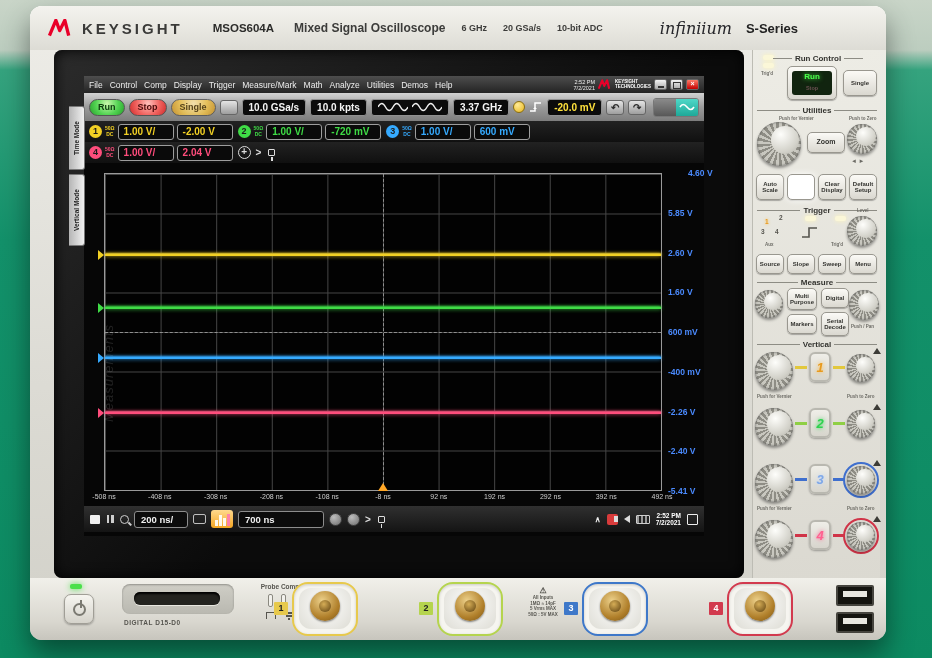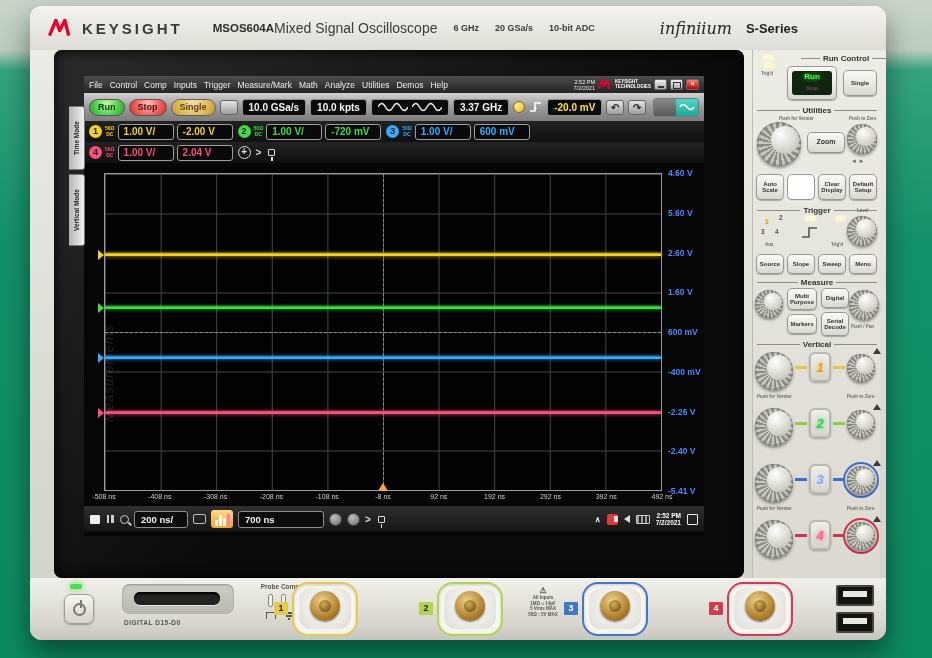--- a/index.html
+++ b/index.html
@@ -8,21 +8,21 @@
   *{box-sizing:border-box}
 
   
   .scope{position:absolute;left:30px;top:6px;width:856px;height:634px;border-radius:12px;
     background:linear-gradient(180deg,#eeede8,#dcdbd4 60%,#d2d1c9);
     box-shadow:0 14px 28px rgba(0,0,0,.45),inset 0 1px 0 #fff;}
   .top-bezel{position:absolute;left:0;top:0;right:0;height:44px;display:flex;align-items:center;
     padding:0 18px;border-radius:12px 12px 0 0;background:linear-gradient(180deg,#f4f3ee,#dddcd5);}
   .brand{font-weight:bold;font-size:15px;letter-spacing:3px;color:#3a3a38;margin-left:8px}
   .model{font-weight:bold;font-size:11.5px;color:#2c2c2a;margin-left:30px}
-  .mtype{font-size:14px;font-weight:normal;color:#3c3c3a;margin-left:0}
+  .mtype{font-size:12px;font-weight:bold;color:#3c3c3a;margin-left:20px}
   .spec{font-size:9px;font-weight:bold;color:#3c3c3a;margin-left:16px}
   .infiniium{margin-left:auto;font-size:16px;font-style:italic;color:#26262a;font-family:"DejaVu Serif",serif}
   .series{font-size:13px;font-weight:bold;color:#222;margin-left:14px;margin-right:70px}
 
   
   .screen-bezel{position:absolute;left:24px;top:44px;width:690px;height:528px;border-radius:8px;
     background:linear-gradient(135deg,#2b2b2b,#0b0b0b 55%);box-shadow:inset 0 0 14px #000;}
   .lcd{position:absolute;left:30px;top:26px;width:620px;height:460px;background:#060606;}
 
   .menubar{position:absolute;left:0;top:0;width:100%;height:17px;display:flex;align-items:center;gap:7px;
@@ -203,21 +203,21 @@
     <span class="series">S-Series</span>
   </div>
 
   <div class="screen-bezel">
     <div class="lcd">
 
       <div class="menubar">
         <span class="menu-item">File</span>
         <span class="menu-item">Control</span>
         <span class="menu-item">Comp</span>
-        <span class="menu-item">Inputs</span>
+        <span class="menu-item">Display</span>
         <span class="menu-item">Trigger</span>
         <span class="menu-item">Measure/Mark</span>
         <span class="menu-item">Math</span>
         <span class="menu-item">Analyze</span>
         <span class="menu-item">Utilities</span>
         <span class="menu-item">Demos</span>
         <span class="menu-item">Help</span>
         <span class="mb-right">
           <span class="mb-clock">
             <span>2:52 PM</span><br><span>7/2/2021</span>
@@ -322,22 +322,22 @@
             </div>
           <div class="trace" style="top: 58.125%; --c: #35aaff;">
               <span class="gmark"></span>
             </div>
           <div class="trace" style="top: 75.625%; --c: #ff4d7c;">
               <span class="gmark"></span>
             </div>
           <span class="tmark"></span>
         </div>
         <div class="ylabels">
-          <span class="ylab" style="top: 0%;">4.60 V</span>
-          <span class="ylab" style="top: 12.5%;">5.60 V</span>
+          <span class="ylab" style="top: 0%; margin-left: 20px;">4.60 V</span>
+          <span class="ylab" style="top: 12.5%;">5.85 V</span>
           <span class="ylab" style="top: 25%;">2.60 V</span>
           <span class="ylab" style="top: 37.5%;">1.60 V</span>
           <span class="ylab" style="top: 50%;">600 mV</span>
           <span class="ylab" style="top: 62.5%;">-400 mV</span>
           <span class="ylab" style="top: 75%;">-2.26 V</span>
           <span class="ylab" style="top: 87.5%;">-2.40 V</span>
           <span class="ylab" style="top: 100%;">-5.41 V</span>
         </div>
         <div class="xlabels">
           <span class="xlab" style="left: 0%;">-508 ns</span>
@@ -385,21 +385,21 @@
           <span class="notif"></span>
         </span>
       </div>
     </div>
   </div>
 
   <div class="panel">
     <span class="led" style="left:10px;top:5px"></span>
     <span class="led" style="left:10px;top:13px"></span>
     <span class="mlabel" style="left:8px;top:21px">Trig'd</span>
-    <span class="ptitle" style="left:48px;top:4px;width:90px">Run Control</span>
+    <span class="ptitle" style="left:20px;top:4px;width:90px">Run Control</span>
     <span class="pbtn" style="left:34px;top:16px;width:50px;height:34px;padding:0">
       <span style="display:block;width:40px;height:24px;background:#11240f;border-radius:3px;line-height:11px">
         <span style="color:#4bff4b;text-shadow:0 0 5px #4bff4b;font-size:8px">Run</span><br>
         <span style="color:#6a5050;font-size:5.5px">Stop</span>
       </span>
     </span>
     <span class="pbtn" style="left:90px;top:20px;width:34px;height:26px">Single</span>
 
     <span class="ptitle" style="left:4px;top:56px;width:120px">Utilities</span>
     <span class="mlabel" style="left:26px;top:66px">Push for Vernier</span>

